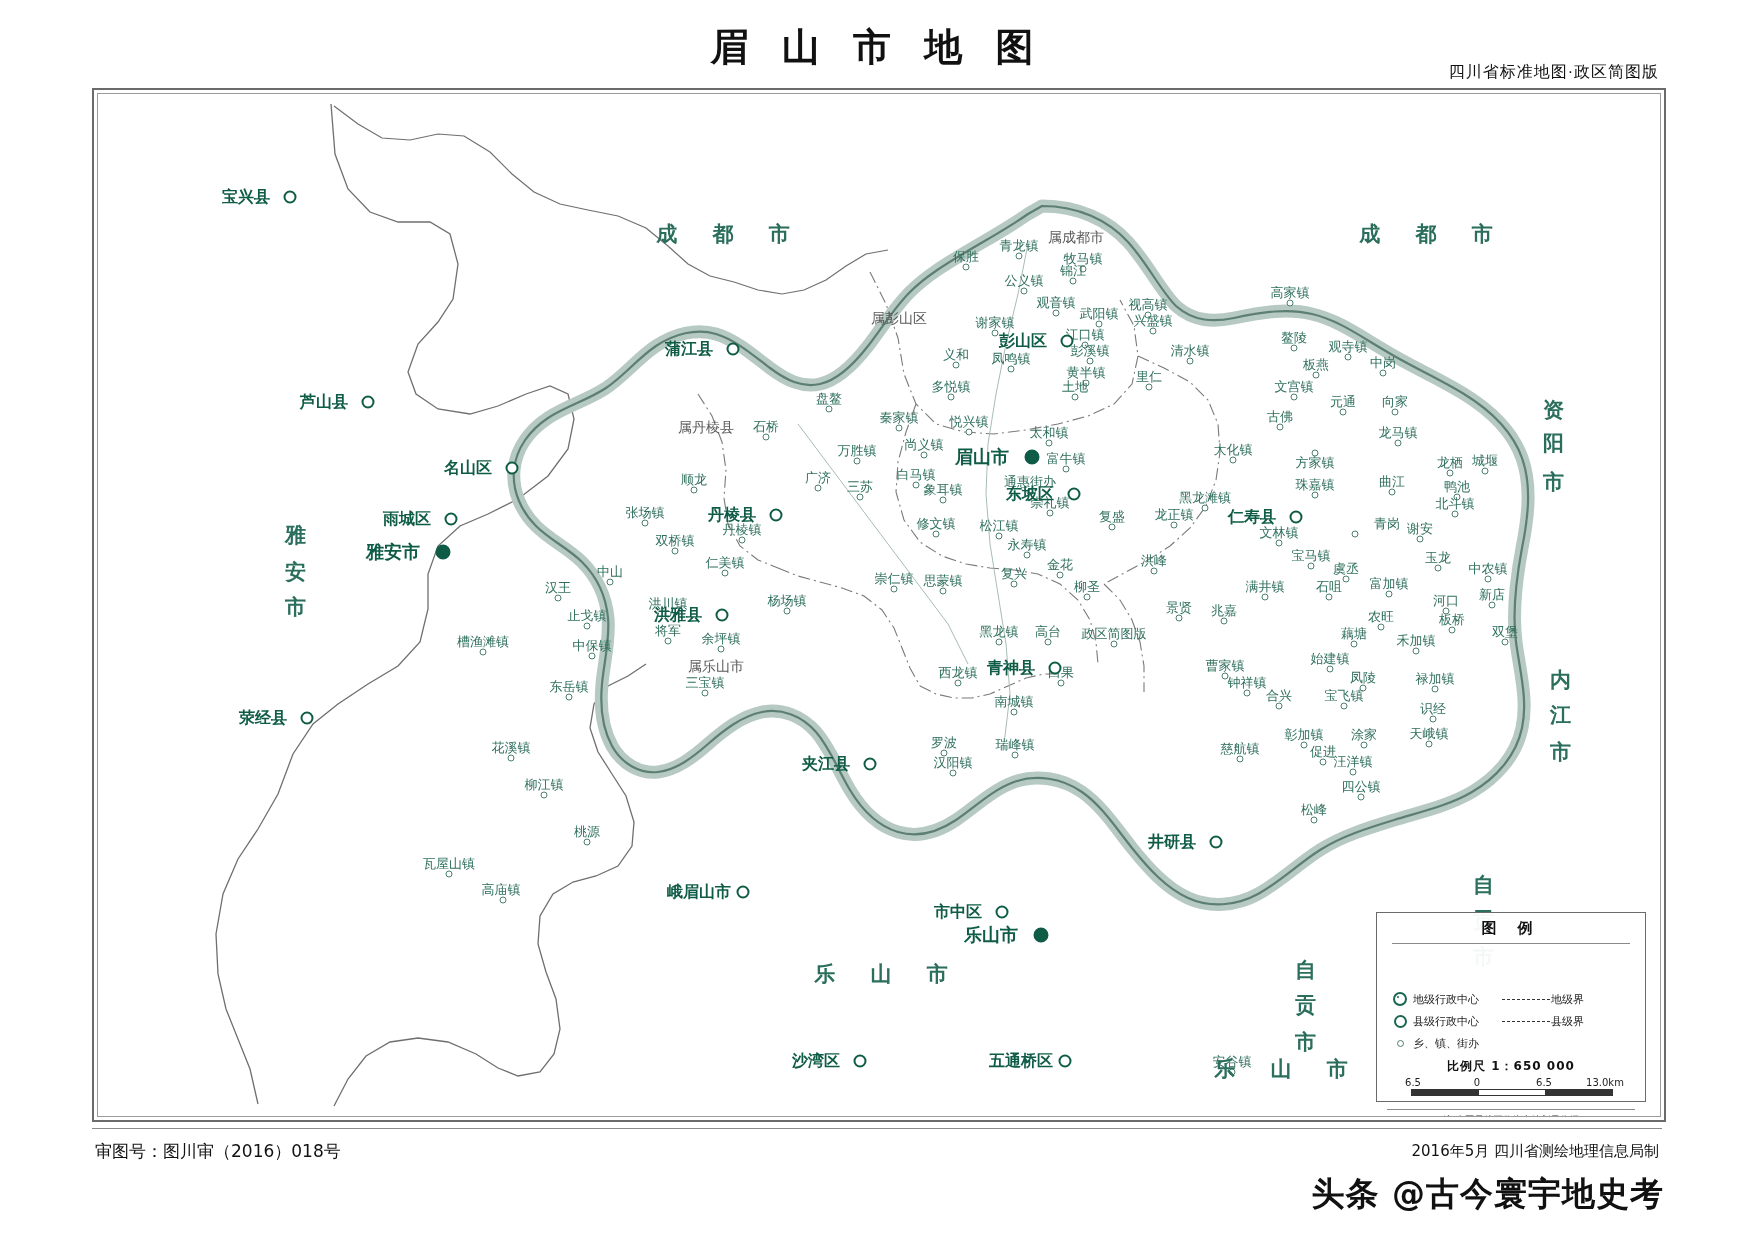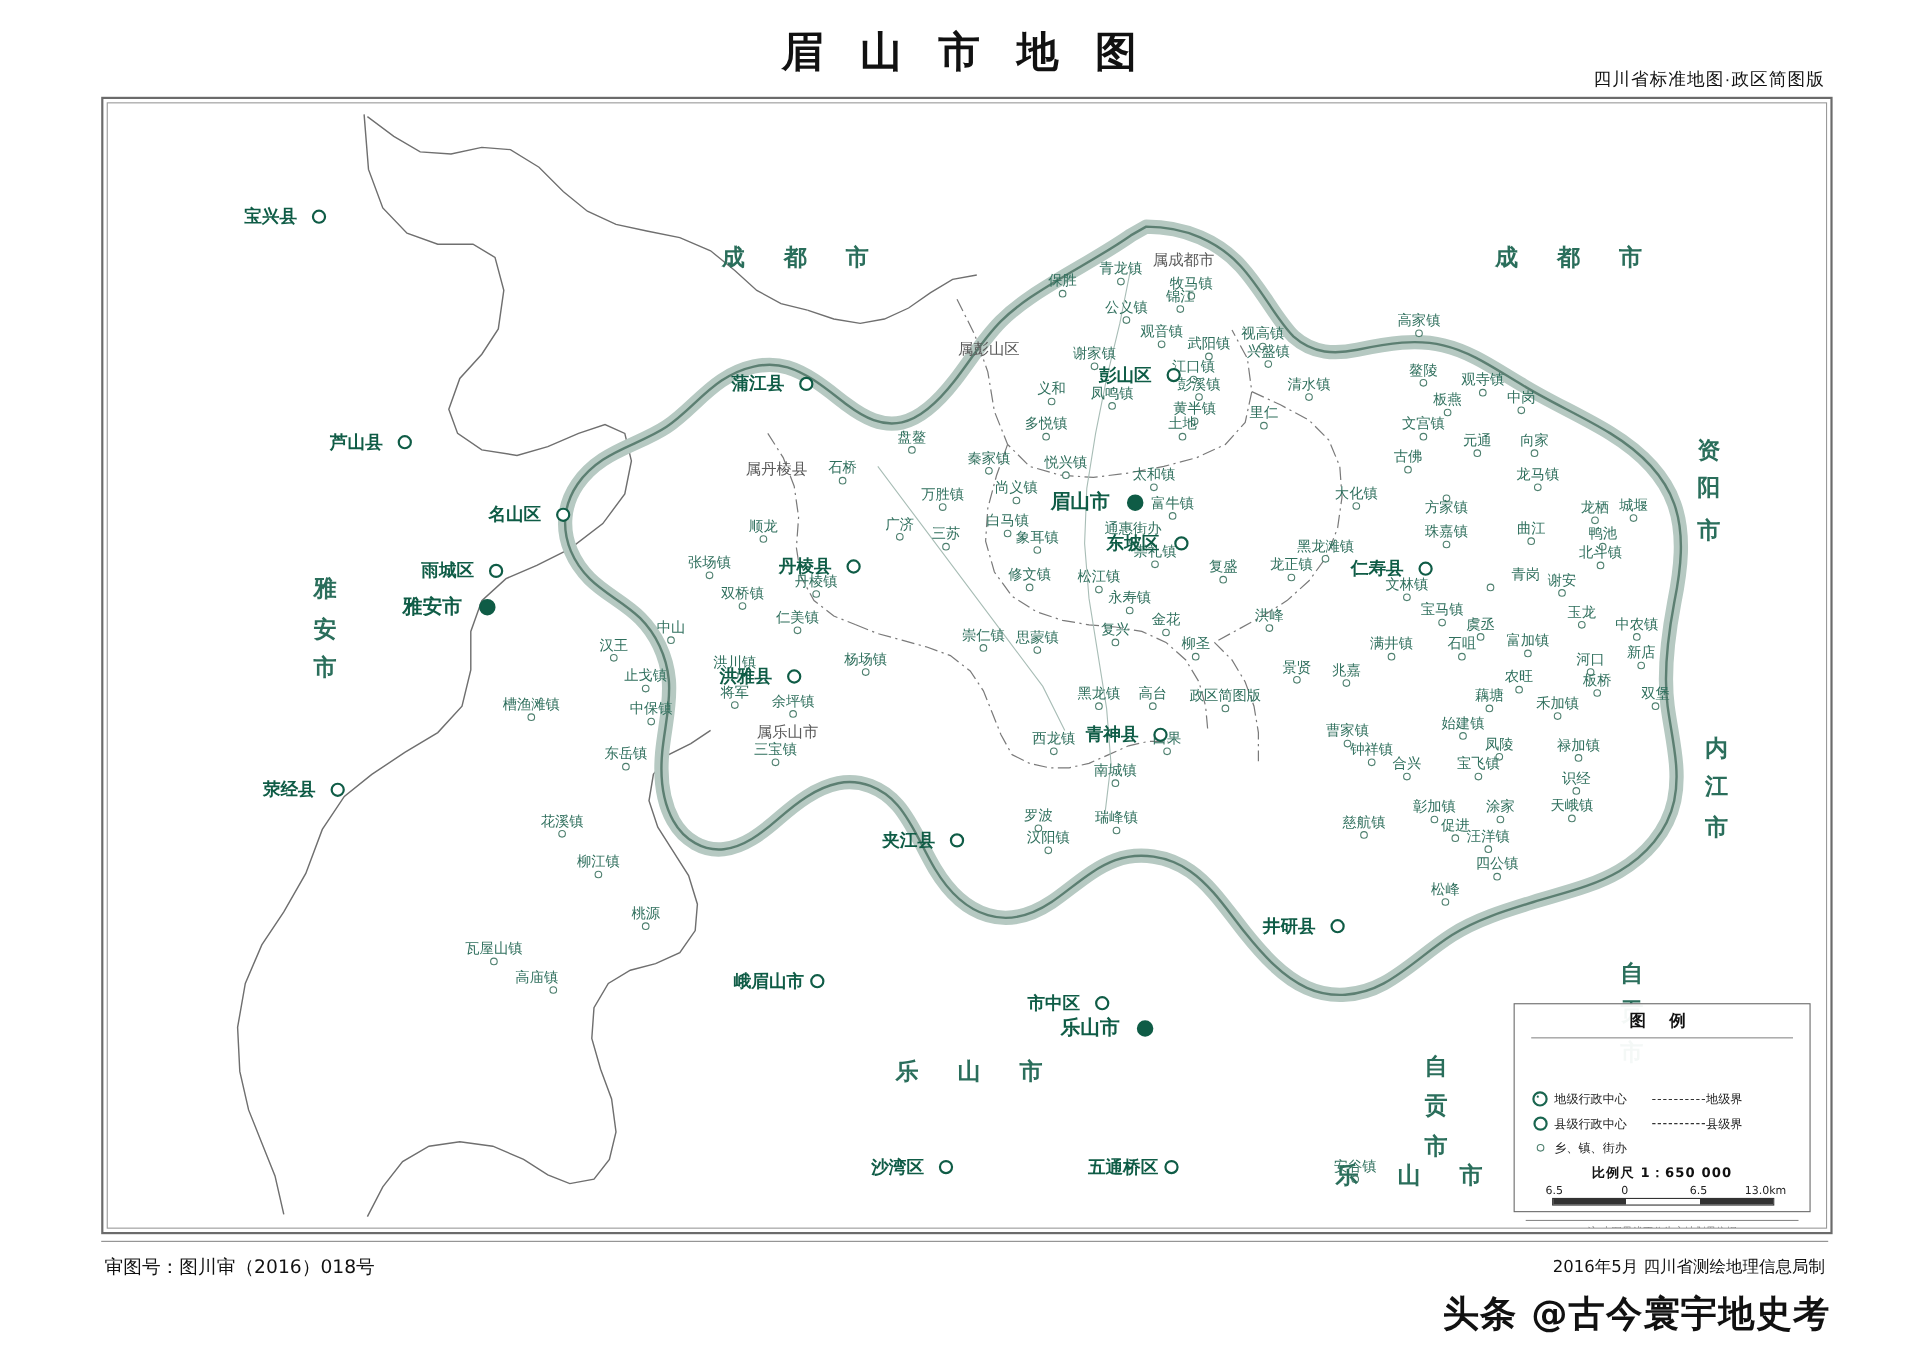--- a/index.html
+++ b/index.html
@@ -651,21 +651,21 @@
           <div class="lbl town" style="left: 446px; top: 690px;">柳江镇</div>
           <div class="dot dot-town" style="left: 1263px; top: 703px;"></div>
           <div class="lbl town" style="left: 1263px; top: 692px;">四公镇</div>
           <div class="dot dot-town" style="left: 489px; top: 748px;"></div>
           <div class="lbl town" style="left: 489px; top: 737px;">桃源</div>
           <div class="dot dot-town" style="left: 1216px; top: 726px;"></div>
           <div class="lbl town" style="left: 1216px; top: 715px;">松峰</div>
           <div class="dot dot-town" style="left: 351px; top: 780px;"></div>
           <div class="lbl town" style="left: 351px; top: 769px;">瓦屋山镇</div>
           <div class="dot dot-town" style="left: 405px; top: 806px;"></div>
-          <div class="lbl town" style="left: 390px; top: 795px;">高庙镇</div>
+          <div class="lbl town" style="left: 403px; top: 795px;">高庙镇</div>
           <div class="dot dot-town" style="left: 1134px; top: 978px;"></div>
           <div class="lbl town" style="left: 1134px; top: 967px;">安谷镇</div>
           <div class="dot dot-county" style="left: 192px; top: 103px;"></div>
           <div class="lbl county" style="left: 148px; top: 103px;">宝兴县</div>
           <div class="dot dot-county" style="left: 635px; top: 255px;"></div>
           <div class="lbl county" style="left: 591px; top: 255px;">蒲江县</div>
           <div class="dot dot-county" style="left: 270px; top: 308px;"></div>
           <div class="lbl county" style="left: 226px; top: 308px;">芦山县</div>
           <div class="dot dot-county" style="left: 414px; top: 374px;"></div>
           <div class="lbl county" style="left: 370px; top: 374px;">名山区</div>

